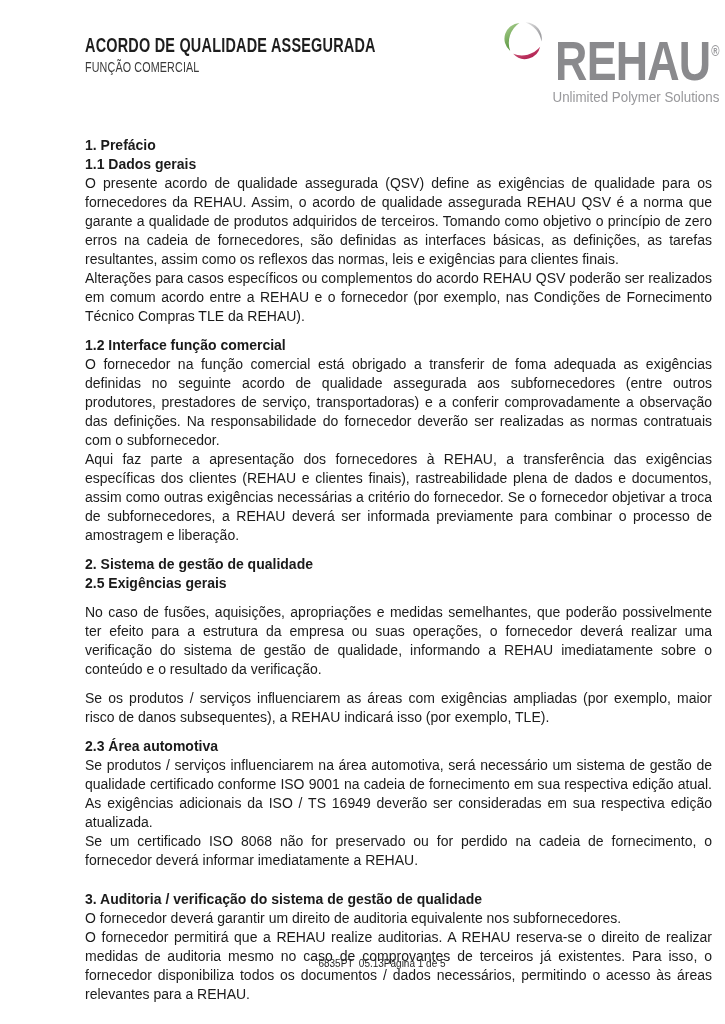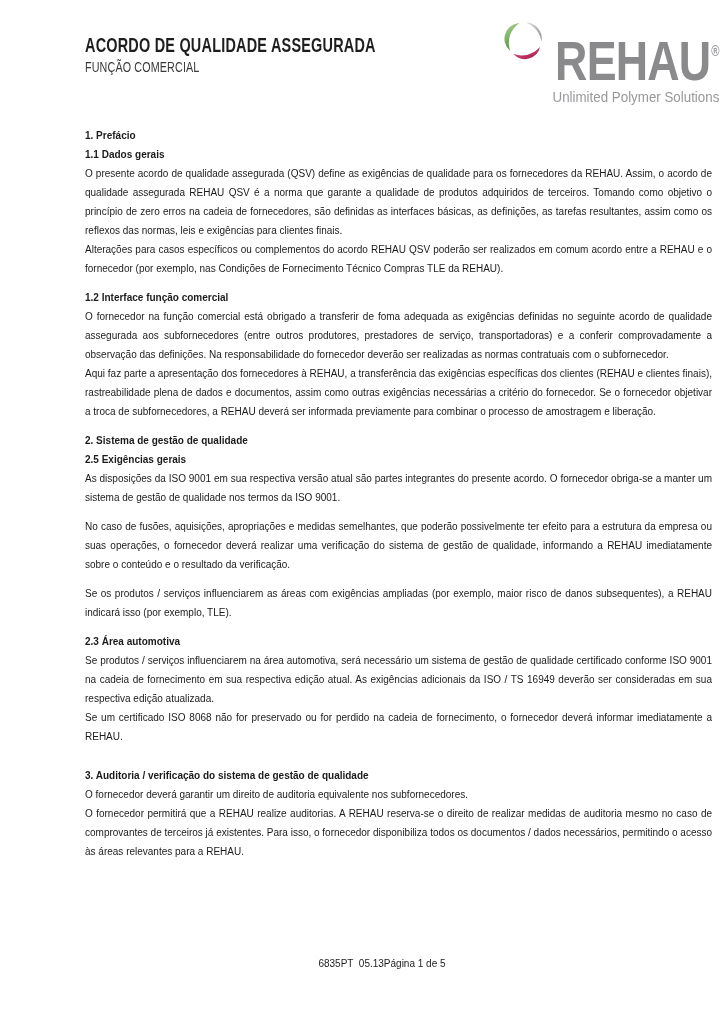--- a/index.html
+++ b/index.html
@@ -36,22 +36,22 @@
   }
   .reg{font-size:14px;position:relative;top:-24px;letter-spacing:0;margin-left:1px;color:#9a9a9d;}
   .tagline{
     position:absolute;right:0;top:74px;
     font-size:14.5px;color:#98989b;white-space:nowrap;
     transform:scaleX(0.92);transform-origin:right center;
   }
 
   
   .doc-body{
-    position:absolute;left:85px;top:126px;width:627px;
-    font-size:10px;line-height:19px;color:#1b1b1b;
+    position:absolute;left:85px;top:136px;width:627px;
+    font-size:14px;line-height:19px;color:#1b1b1b;
   }
   .doc-body .heading{font-weight:bold;text-align:left;}
   .doc-body .paragraph{text-align:justify;}
   .doc-body .gap{height:10px;}
 
   
   .footer{
     position:absolute;left:86px;right:47px;top:958px;
     display:flex;justify-content:center;
     font-size:10px;color:#232323;white-space:pre;
@@ -96,21 +96,20 @@
       <div class="heading">1.1 Dados gerais</div>
       <div class="paragraph">O presente acordo de qualidade assegurada (QSV) define as exigências de qualidade para os fornecedores da REHAU. Assim, o acordo de qualidade assegurada REHAU QSV é a norma que garante a qualidade de produtos adquiridos de terceiros. Tomando como objetivo o princípio de zero erros na cadeia de fornecedores, são definidas as interfaces básicas, as definições, as tarefas resultantes, assim como os reflexos das normas, leis e exigências para clientes finais.</div>
       <div class="paragraph">Alterações para casos específicos ou complementos do acordo REHAU QSV poderão ser realizados em comum acordo entre a REHAU e o fornecedor (por exemplo, nas Condições de Fornecimento Técnico Compras TLE da REHAU).</div>
       <div class="gap"></div>
       <div class="heading">1.2 Interface função comercial</div>
       <div class="paragraph">O fornecedor na função comercial está obrigado a transferir de foma adequada as exigências definidas no seguinte acordo de qualidade assegurada aos subfornecedores (entre outros produtores, prestadores de serviço, transportadoras)  e a conferir comprovadamente a observação das definições. Na responsabilidade do fornecedor deverão ser realizadas as normas contratuais com o subfornecedor.</div>
       <div class="paragraph">Aqui faz parte a apresentação dos fornecedores à REHAU, a transferência das exigências específicas dos clientes (REHAU e clientes finais), rastreabilidade plena de dados e documentos, assim como outras exigências necessárias a critério do fornecedor. Se o fornecedor objetivar a troca de subfornecedores, a REHAU deverá ser informada previamente para combinar o processo de amostragem e liberação.</div>
       <div class="gap"></div>
       <div class="heading">2. Sistema de gestão de qualidade</div>
       <div class="heading">2.5 Exigências gerais</div>
-      <div class="paragraph">As disposições da ISO 9001 em sua respectiva versão atual são partes integrantes do presente acordo. O fornecedor obriga-se a manter um sistema de gestão de qualidade nos termos da ISO 9001.</div>
       <div class="gap"></div>
       <div class="paragraph">No caso de fusões, aquisições, apropriações e medidas semelhantes, que poderão  possivelmente ter efeito para a estrutura da empresa ou suas operações, o fornecedor deverá realizar uma verificação do sistema de gestão de qualidade, informando a REHAU imediatamente sobre o conteúdo e o resultado da verificação.</div>
       <div class="gap"></div>
       <div class="paragraph">Se os produtos / serviços influenciarem as áreas com exigências ampliadas (por exemplo, maior risco de danos subsequentes), a REHAU indicará isso (por exemplo, TLE).</div>
       <div class="gap"></div>
       <div class="heading">2.3 Área automotiva</div>
       <div class="paragraph">Se produtos / serviços influenciarem na área automotiva, será necessário um sistema de gestão de qualidade certificado conforme ISO 9001 na cadeia de fornecimento em sua respectiva edição atual.  As exigências adicionais da ISO / TS 16949 deverão ser consideradas em sua respectiva edição atualizada.</div>
       <div class="paragraph">Se um certificado ISO 8068 não for preservado ou for perdido na cadeia de fornecimento, o fornecedor deverá informar imediatamente a REHAU.</div>
       <div class="gap"></div>
       <div class="gap"></div>

